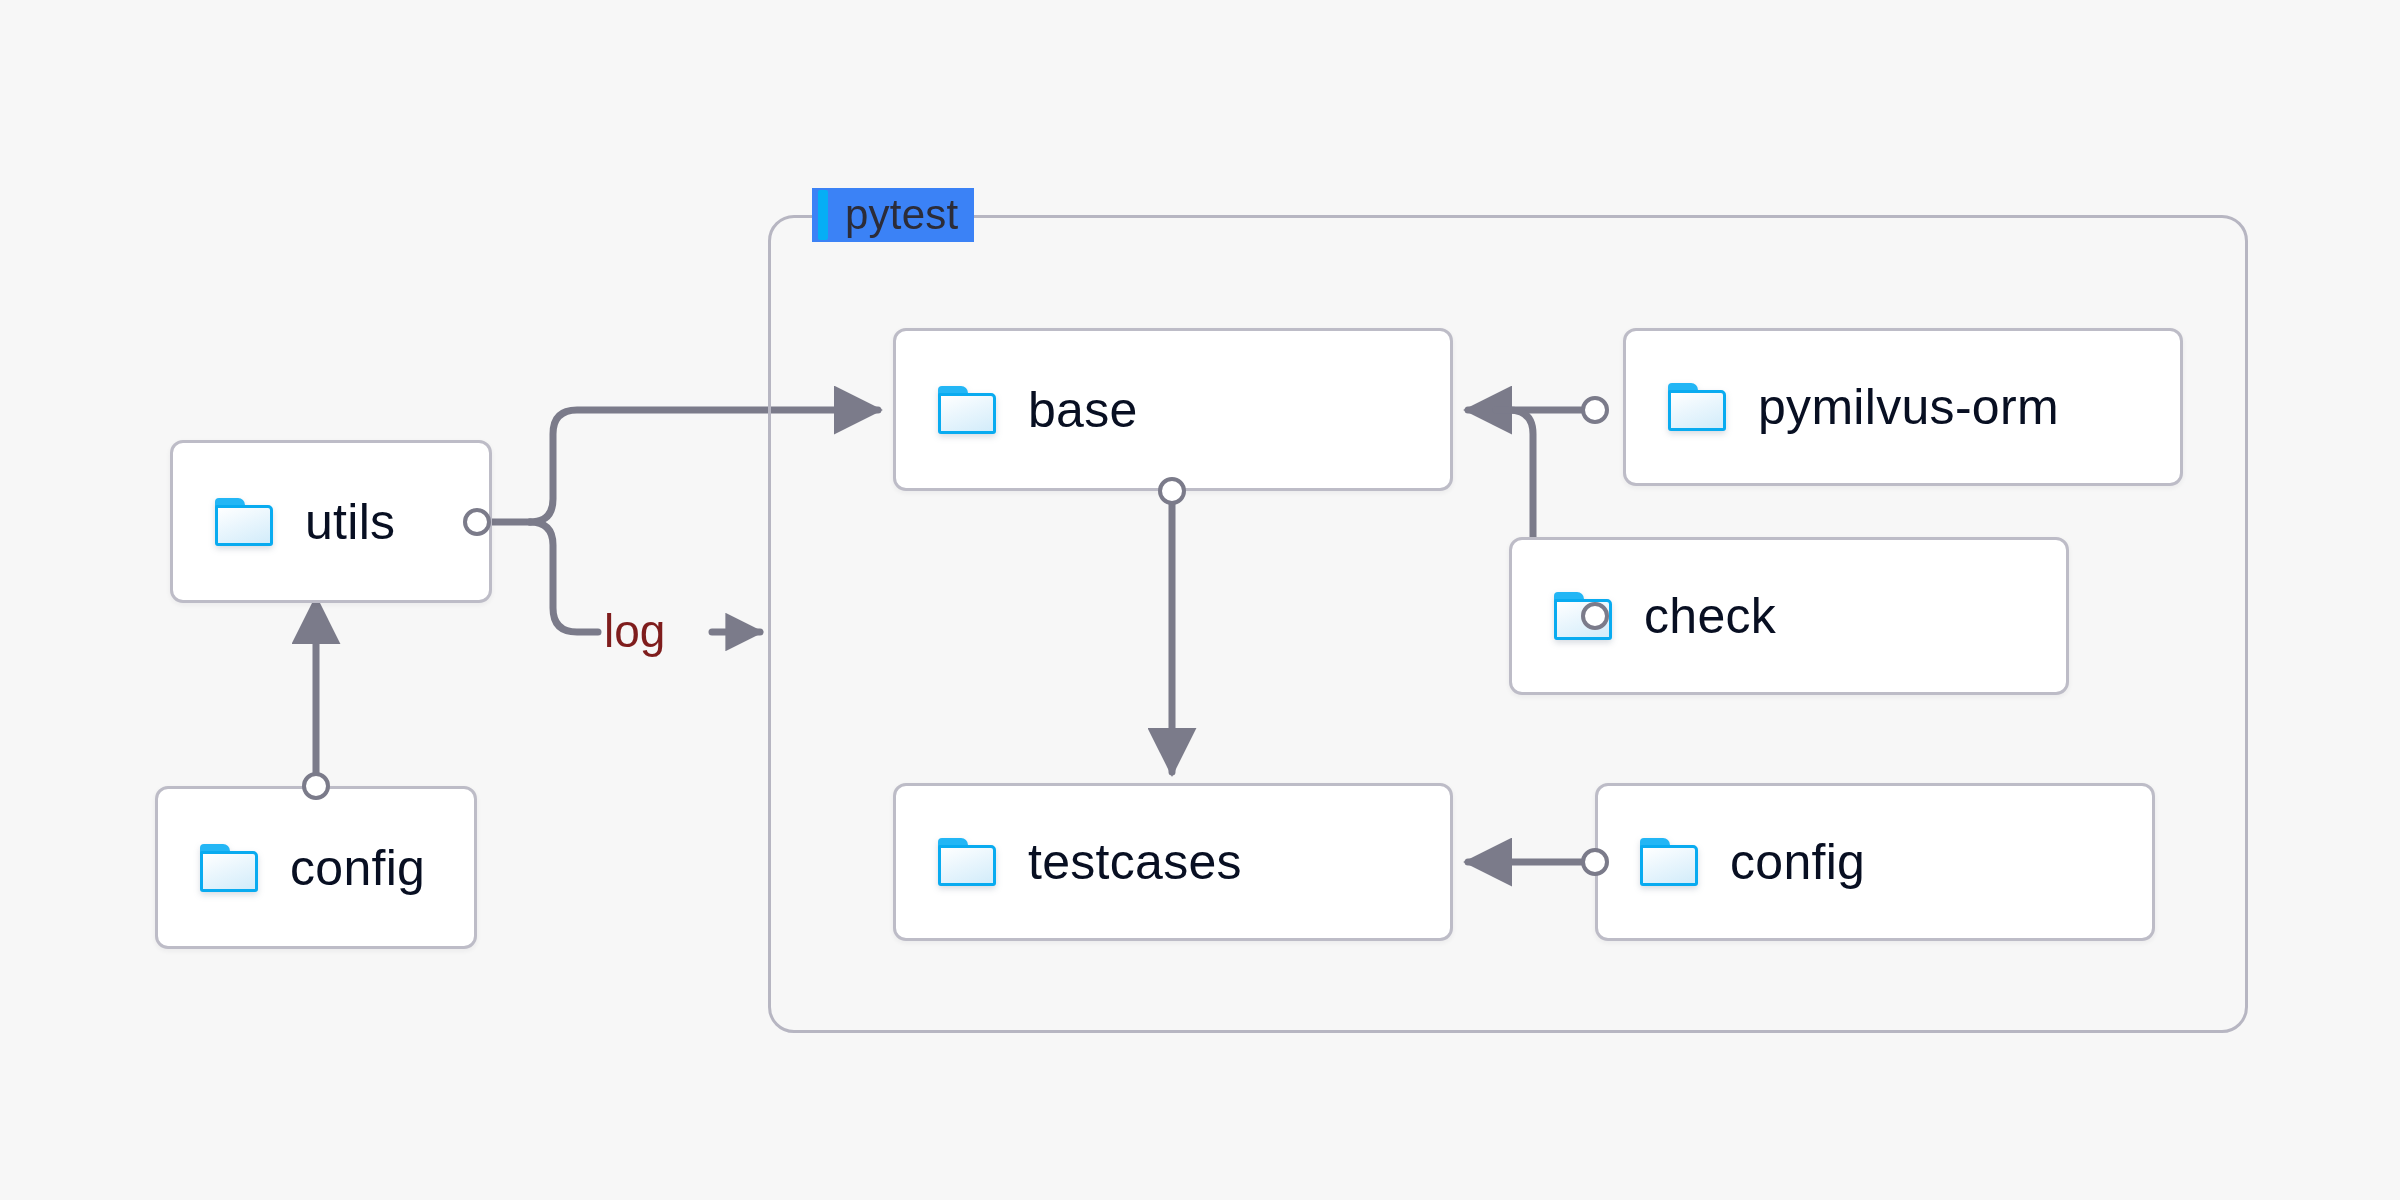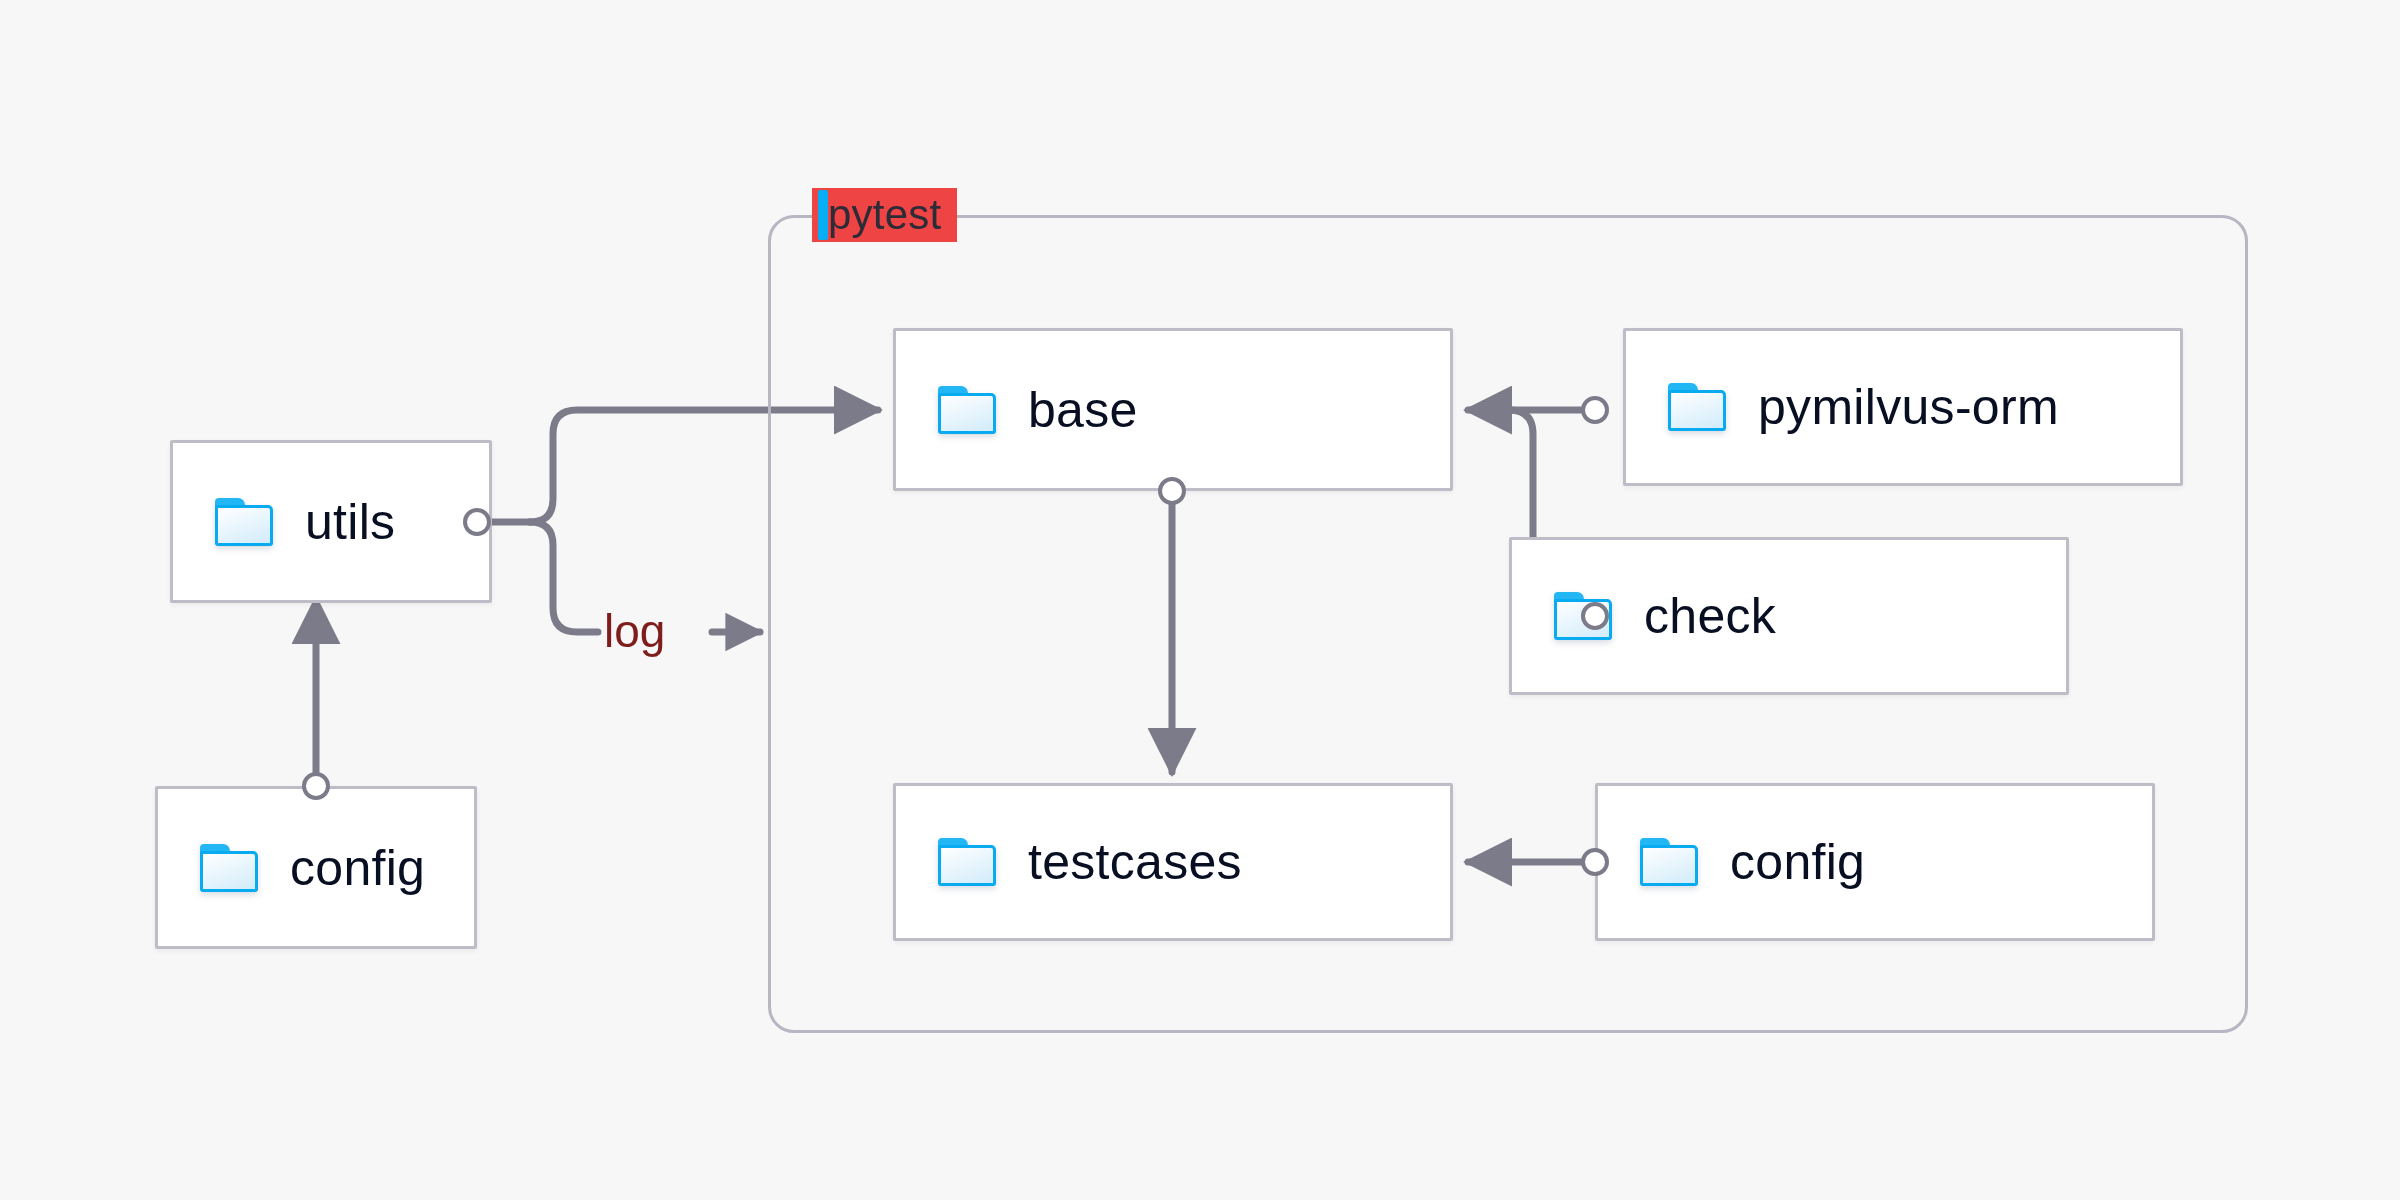--- a/index.html
+++ b/index.html
@@ -16,43 +16,43 @@
   
   .group{
     position:absolute;
     border:3px solid #b7b6c2;
     border-radius:26px;
     box-sizing:border-box;
     background:transparent;
   }
   .group-label{
     position:absolute;
-    display:flex;align-items:center;
-    background:#ef4444;
+    display:flex;align-items:center;gap:17px;
+    background:#3b82f6;
     padding:0 16px 0 6px;
     height:54px;
     font-size:42px;
     color:#2c2c38;
     letter-spacing:.2px;
     white-space:nowrap;
   }
   .group-accent{
     display:inline-block;
     width:10px;height:50px;
     border-radius:2px;
     background:#06AEF5;
   }
 
   
   .node{
     position:absolute;
     box-sizing:border-box;
     background:#ffffff;
     border:3px solid #bdbcc7;
-    border-radius:2px;
+    border-radius:13px;
     display:flex;align-items:center;
     padding-left:42px;
     gap:32px;
     box-shadow:0 2px 5px rgba(30,30,50,.06);
   }
   .node-label{
     font-size:50px;
     color:#080f22;
     letter-spacing:.3px;
     white-space:nowrap;

